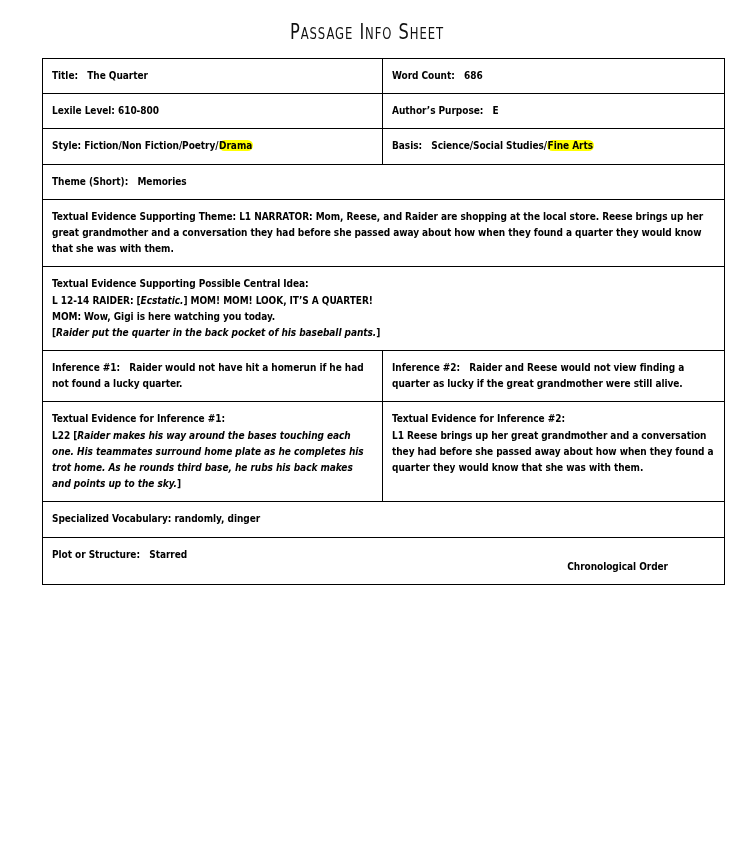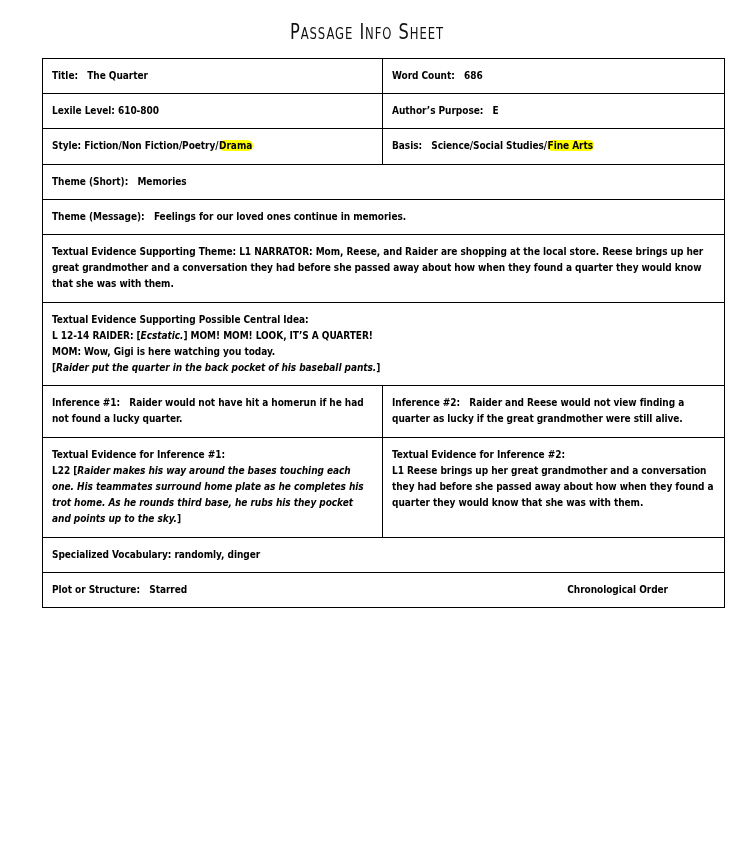--- a/index.html
+++ b/index.html
@@ -61,20 +61,21 @@
   b, .b { font-weight: 700; }
   i, .i { font-style: italic; }
   .hl {
     background-color: #ffff00;
     padding: 0 0.5px;
     border-radius: 7px;
   }
   .right-note {
     float: right;
     margin-right: 48px;
+    margin-top: 12px;
   }
   .tall { padding-bottom: 34px; }
   .tall2 { padding-bottom: 22px; }
   .pad-bottom-sm { padding-bottom: 16px; }
   .clearfix::after { content: ""; display: block; clear: both; }
 </style>
 </head>
 <body>
 
 <div class="page">
@@ -122,27 +123,20 @@
       </tr>
 
       <tr>
         <td colspan="2" class="pad-bottom-sm">
           <span class="b">Theme (Short):</span>
           &nbsp;
           <span class="b">Memories</span>
         </td>
       </tr>
 
-      <tr>
-        <td colspan="2" class="pad-bottom-sm">
-          <span class="b">Theme (Message):</span>
-          &nbsp;
-          <span class="b">Feelings for our loved ones continue in memories.</span>
-        </td>
-      </tr>
 
       <tr>
         <td colspan="2">
           <span class="b">Textual Evidence Supporting Theme:</span>
           <span class="b">L1</span>
           <span class="b">NARRATOR</span><span class="b">: Mom, Reese, and Raider are shopping at the local store.  Reese brings up her great grandmother and a conversation they had before she passed away about how when they found a quarter they would know that she was with them.</span>
         </td>
       </tr>
 
 
@@ -173,21 +167,21 @@
           &nbsp;
           <span class="b">Raider and Reese would not view finding a quarter as lucky if the great grandmother were still alive.</span>
         </td>
       </tr>
 
       <tr>
         <td class="col-left tall">
           <span class="cell-line b">Textual Evidence for Inference #1:</span>
           <span class="cell-line">
             <span class="b">L22</span>
-            <span class="b">[</span><span class="b i">Raider makes his way around the bases touching each one.  His teammates surround home plate as he completes his trot home.  As he rounds third base, he rubs his they pocket and points up to the sky.</span><span class="b">]</span>
+            <span class="b">[</span><span class="b i">Raider makes his way around the bases touching each one.  His teammates surround home plate as he completes his trot home.  As he rounds third base, he rubs his back makes and points up to the sky.</span><span class="b">]</span>
           </span>
         </td>
         <td class="col-right tall">
           <span class="cell-line b">Textual Evidence for Inference #2:</span>
           <span class="cell-line b">L1 Reese brings up her great grandmother and a conversation they had before she passed away about how when they found a quarter they would know that she was with them.</span>
         </td>
       </tr>
 
       <tr>
         <td colspan="2" class="pad-bottom-sm">

